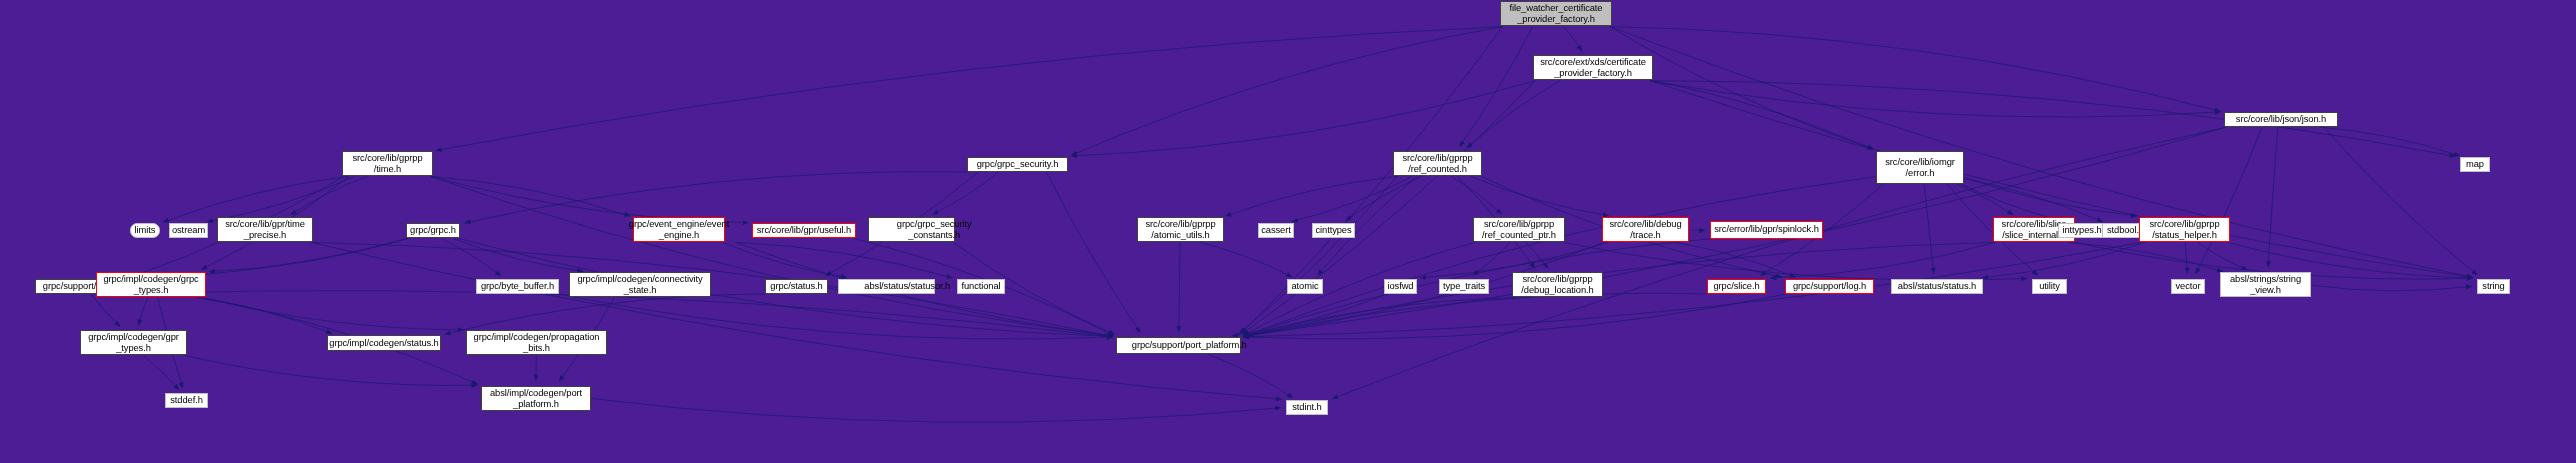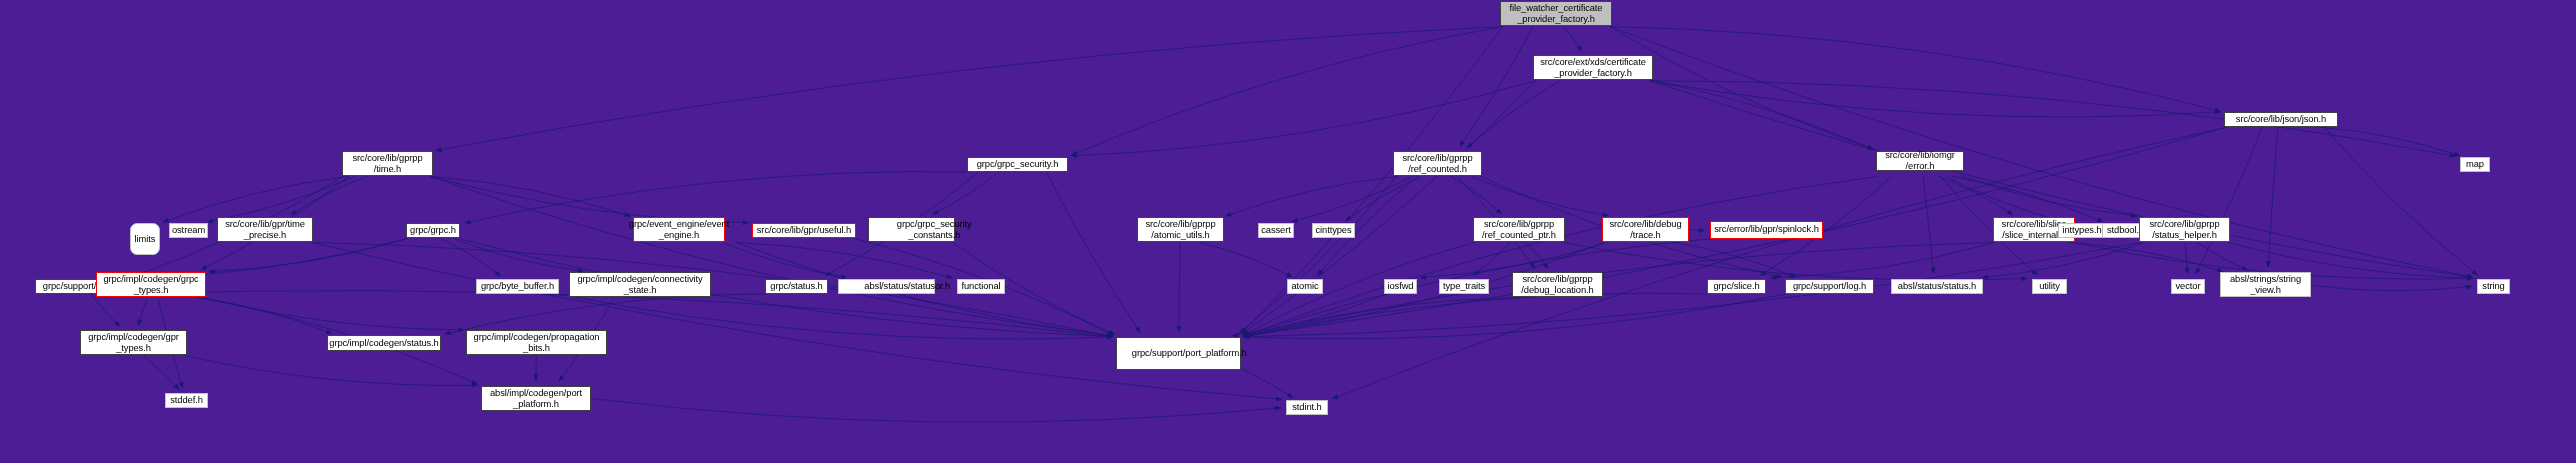--- a/index.html
+++ b/index.html
@@ -151,24 +151,24 @@
       <div class="node n-root" style="left: 1500px; top: 1.3px; width: 112px; height: 25px;">file_watcher_certificate
 _provider_factory.h</div>
       <div class="node n-hdr" style="left: 1533px; top: 55px; width: 120px; height: 25px;">src/core/ext/xds/certificate
 _provider_factory.h</div>
       <div class="node n-hdr" style="left: 2224px; top: 112px; width: 114px; height: 15px;">src/core/lib/json/json.h</div>
       <div class="node n-hdr" style="left: 342px; top: 151px; width: 91px; height: 25px;">src/core/lib/gprpp
 /time.h</div>
       <div class="node n-hdr" style="left: 967px; top: 157px; width: 101px; height: 15px;">grpc/grpc_security.h</div>
       <div class="node n-hdr" style="left: 1393px; top: 151px; width: 89px; height: 25px;">src/core/lib/gprpp
 /ref_counted.h</div>
-      <div class="node n-hdr" style="left: 1876px; top: 151px; width: 88px; height: 20px;">src/core/lib/iomgr
+      <div class="node n-hdr" style="left: 1876px; top: 151px; width: 88px; height: 33px;">src/core/lib/iomgr
 /error.h</div>
       <div class="node n-sys" style="left: 2460px; top: 157px; width: 30px; height: 15px;">map</div>
-      <div class="node n-sys" style="left: 130px; top: 223px; width: 30px; height: 32px; border-radius: 7px;">limits</div>
+      <div class="node n-sys" style="left: 130px; top: 223px; width: 30px; height: 15px; border-radius: 7px;">limits</div>
       <div class="node n-sys" style="left: 169px; top: 223px; width: 39px; height: 15px;">ostream</div>
       <div class="node n-hdr" style="left: 217px; top: 217px; width: 96px; height: 25px;">src/core/lib/gpr/time
 _precise.h</div>
       <div class="node n-hdr" style="left: 406px; top: 223px; width: 54px; height: 15px;">grpc/grpc.h</div>
       <div class="node n-red" style="left: 633px; top: 217px; width: 92px; height: 25px;">grpc/event_engine/event
 _engine.h</div>
       <div class="node n-red" style="left: 752px; top: 223px; width: 104px; height: 15px;">src/core/lib/gpr/useful.h</div>
       <div class="node n-hdr" style="left: 868px; top: 217px; width: 87px; height: 25px; padding-left: 48px;">grpc/grpc_security
 _constants.h</div>
       <div class="node n-hdr" style="left: 1137px; top: 217px; width: 87px; height: 25px;">src/core/lib/gprpp
@@ -206,20 +206,20 @@
       <div class="node n-sys" style="left: 2032px; top: 279px; width: 35px; height: 15px;">utility</div>
       <div class="node n-sys" style="left: 2171px; top: 279px; width: 34px; height: 15px;">vector</div>
       <div class="node n-sys" style="left: 2220px; top: 272px; width: 91px; height: 25px;">absl/strings/string
 _view.h</div>
       <div class="node n-sys" style="left: 2477px; top: 279px; width: 33px; height: 15px;">string</div>
       <div class="node n-hdr" style="left: 80px; top: 330px; width: 107px; height: 25px;">grpc/impl/codegen/gpr
 _types.h</div>
       <div class="node n-hdr" style="left: 327px; top: 335px; width: 114px; height: 16.4px;">grpc/impl/codegen/status.h</div>
       <div class="node n-hdr" style="left: 466px; top: 330px; width: 141px; height: 25px;">grpc/impl/codegen/propagation
 _bits.h</div>
-      <div class="node n-hdr" style="left: 1116px; top: 337px; width: 125px; height: 33px; padding-left: 24px;">grpc/support/port_platform.h</div>
+      <div class="node n-hdr" style="left: 1116px; top: 337px; width: 125px; height: 17px; padding-left: 24px;">grpc/support/port_platform.h</div>
       <div class="node n-hdr" style="left: 481px; top: 386px; width: 110px; height: 25px;">absl/impl/codegen/port
 _platform.h</div>
       <div class="node n-sys" style="left: 165px; top: 393px; width: 43px; height: 15px;">stddef.h</div>
       <div class="node n-sys" style="left: 1286px; top: 400px; width: 42px; height: 15px;">stdint.h</div>
     </div>
 </div>
 
 
 </body></html>

